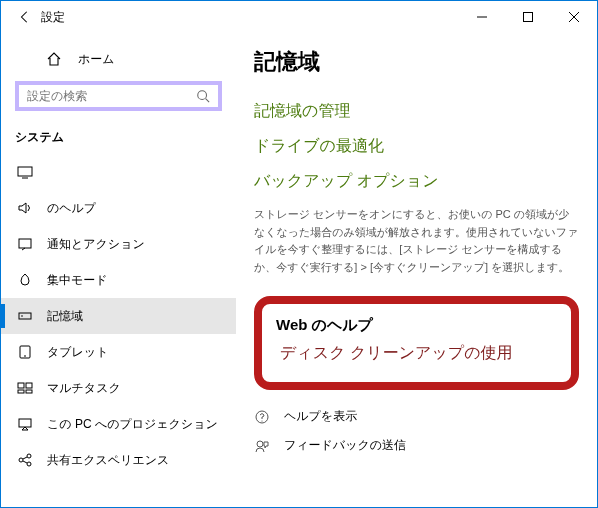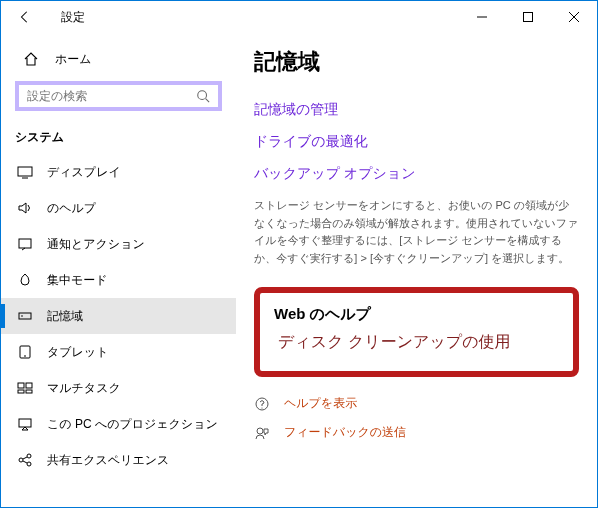--- a/index.html
+++ b/index.html
@@ -22,21 +22,21 @@
 }
 .back-btn {
   width: 32px;
   height: 32px;
   display: flex;
   align-items: center;
   justify-content: center;
   cursor: pointer;
 }
 .title-txt {
-  margin-left: 20px;
+  margin-left: 0;
 }
 .win-controls {
   margin-left: auto;
   display: flex;
 }
 .win-btn {
   width: 46px;
   height: 32px;
   display: flex;
   align-items: center;
@@ -49,22 +49,23 @@
 }
 .sidebar {
   width: 235px;
   padding: 8px 0 0 0;
   overflow-y: auto;
 }
 .home-row {
   display: flex;
   align-items: center;
   height: 36px;
-  padding: 0 22px;
+  padding: 0 2px;
   cursor: pointer;
+  margin-left: 43px;
 }
 .home-row .icon { width: 20px; margin-right: 12px; display:flex; align-items:center; }
 .search-box {
   margin: 4px 14px 8px 14px;
   height: 30px;
   border: 4px solid #c4b5fd;
   display: flex;
   align-items: center;
   padding: 0 8px;
 }
@@ -111,59 +112,59 @@
   padding: 14px 18px 0 18px;
   overflow-y: auto;
 }
 .page-title {
   font-size: 22px;
   font-weight: 600;
   margin-bottom: 24px;
 }
 .link-block a {
   display: block;
-  color: #6d28d9;
+  color: #4d7c0f;
   text-decoration: none;
   margin-bottom: 14px;
-  font-size: 14px;
+  font-size: 16px;
 }
 .section-title {
   font-size: 15px;
   font-weight: 600;
   margin: 26px 0 8px 0;
 }
 .desc {
   font-size: 11px;
   color: #555;
   line-height: 1.6;
 }
 .help-box {
-  border: 6px solid #b91c1c;
-  border-radius: 8px;
+  border: 8px solid #b91c1c;
+  border-radius: 16px;
   padding: 12px 14px 10px 14px;
   margin-top: 20px;
 }
 .help-box .section-title { margin-top: 0; }
 .help-box a {
   display: block;
   color: #7f1d1d;
   text-decoration: none;
   margin: 8px 4px;
   font-size: 16px;
 }
 .footer-links {
   margin-top: 18px;
 }
 .footer-links .frow {
   display: flex;
   align-items: center;
   margin-bottom: 12px;
 }
 .footer-links .icon { width: 20px; margin-right: 10px; color:#555; display:flex; align-items:center; }
-.footer-links a { color: #c2410c; text-decoration: none; font-size: 12px; }
+.footer-links a { color: #000000; text-decoration: none; font-size: 12px; }
 svg { display: block; }
 </style>
 </head>
 <body>
 
 <div class="titlebar">
   <div class="back-btn">
     <svg width="14" height="14" viewBox="0 0 16 16">
         <path d="M10 2 L4 8 L10 14" stroke="#000" stroke-width="1.2" fill="none"></path>
       </svg>
@@ -211,21 +212,20 @@
 
     <div class="group-label">システム</div>
 
     <div class="nav-item">
       <span class="icon">
           <svg width="16" height="16" viewBox="0 0 16 16">
             <rect x="1" y="3" width="14" height="9" stroke="#000" fill="none"></rect>
             <line x1="5" y1="14" x2="11" y2="14" stroke="#000"></line>
           </svg>
         </span>
-      <span>ディスプレイ</span>
     </div>
     <div class="nav-item">
       <span class="icon">
           <svg width="16" height="16" viewBox="0 0 16 16">
             <path d="M2 6 H5 L9 3 V13 L5 10 H2 Z" stroke="#000" fill="none"></path>
             <path d="M11 5 Q14 8 11 11" stroke="#000" fill="none"></path>
           </svg>
         </span>
       <span>のヘルプ</span>
     </div>

